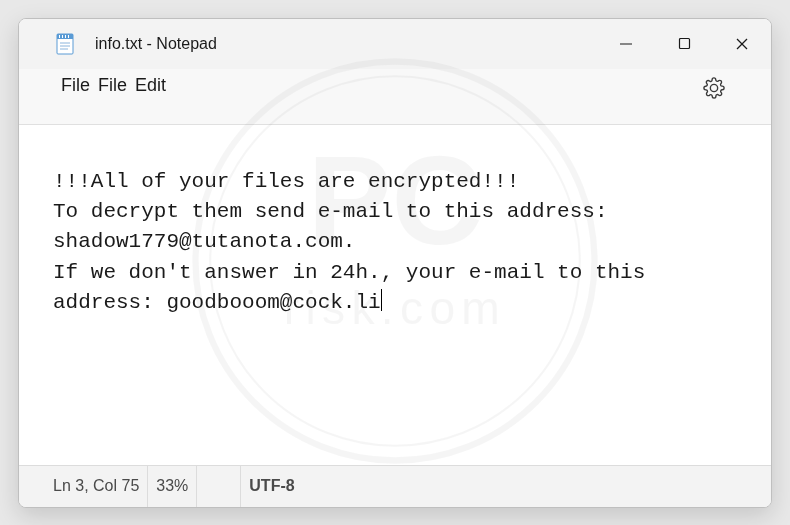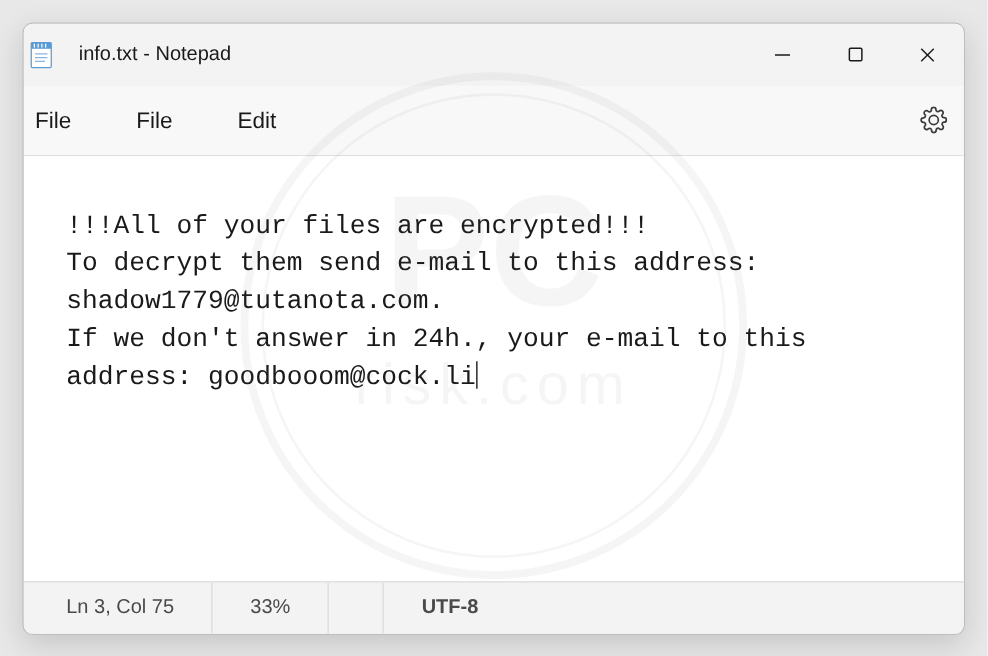--- a/index.html
+++ b/index.html
@@ -41,21 +41,21 @@
       display: flex;
       flex-direction: column;
       overflow: hidden;
       position: relative;
     }
     .titlebar {
       height: 50px;
       background: #f3f3f3;
       display: flex;
       align-items: center;
-      padding-left: 2px;
+      padding-left: 34px;
     }
     .titlebar-icon {
       width: 24px;
       height: 24px;
       margin-right: 18px;
     }
     .titlebar-title {
       font-size: 16px;
       color: #1a1a1a;
       flex: 1;
@@ -70,23 +70,22 @@
       display: flex;
       align-items: center;
       justify-content: center;
       color: #1a1a1a;
       cursor: pointer;
     }
     .menubar {
       height: 56px;
       background: #f8f8f8;
       display: flex;
-      align-items: center;
-      padding: 0 5px;
-      gap: 44px;
+      align-items: flex-start;
+      padding: 0 38px;
       border-bottom: 1px solid #e0e0e0;
     }
     .menu-item {
       font-size: 18px;
       color: #1a1a1a;
       cursor: pointer;
       padding: 6px 4px;
     }
     .menu-spacer{
       flex:1;
@@ -128,21 +127,21 @@
       border-top: 1px solid #dcdcdc;
       display: flex;
       align-items: center;
       font-size: 16px;
       color: #4a4a4a;
     }
     .status-cell {
       height: 100%;
       display: flex;
       align-items: center;
-      padding: 0 30px;
+      padding: 0 8px;
       border-right: 1px solid #dcdcdc;
     }
     .status-cell.first {
       padding-left: 34px;
     }
     .status-cell.last {
       border-right: none;
       font-weight: bold;
     }
     .status-spacer {

